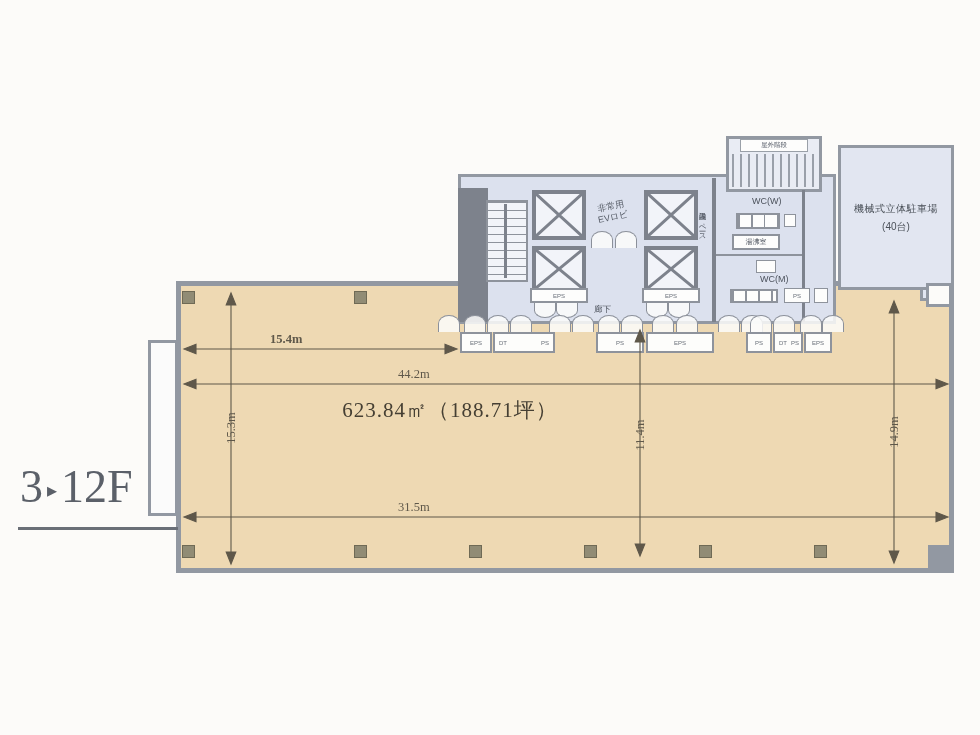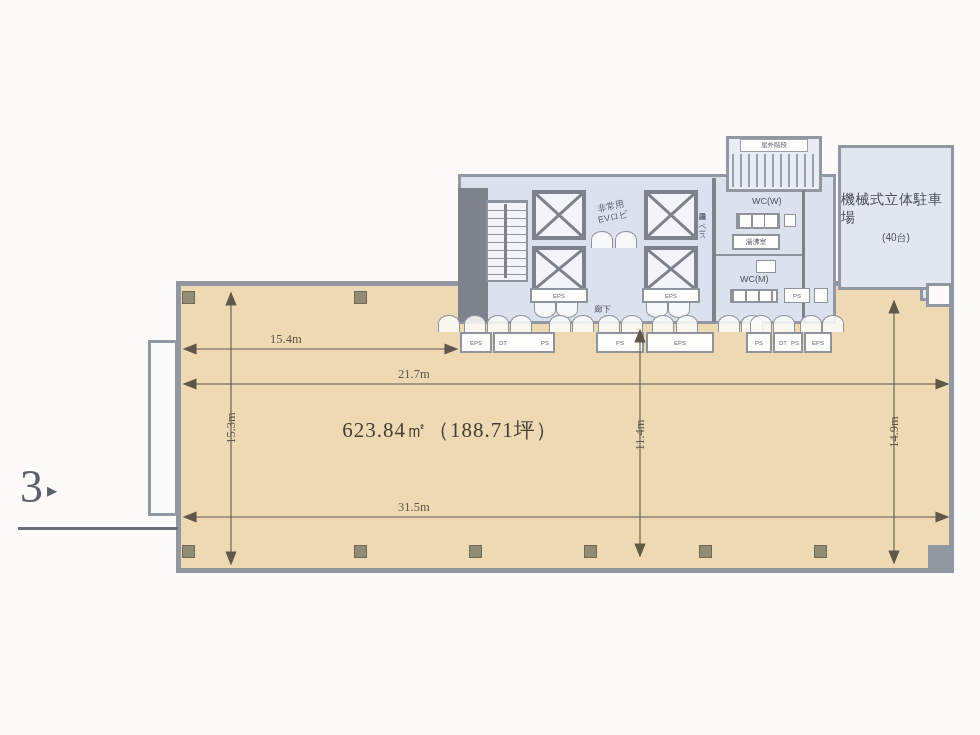--- a/index.html
+++ b/index.html
@@ -51,35 +51,36 @@
              font-size:6px;color:#6a707a;}
   .entry-box.spread{justify-content:space-between;padding:0 4px;}
   
   .floor-label{left:20px;top:460px;font-family:"Liberation Serif",serif;font-size:46px;color:#5b6069;z-index:5;
                display:flex;align-items:center;}
   .floor-label .sep{font-size:20px;margin:6px 4px 0 4px;}
   .floor-underline{left:18px;top:527px;width:160px;height:3px;background:#6a6f77;z-index:5;}
   .office-label{left:320px;top:396px;width:260px;text-align:center;color:#453f33;z-index:4;
                 font-family:"Liberation Serif",serif;}
   .office-label .l1{font-size:27px;letter-spacing:4px;}
-  .office-label .l2{font-size:21px;margin-top:20px;letter-spacing:1px;}
-  .parking-rect .p1{font-size:14px;color:#4a5058;letter-spacing:.5px;}
+  .office-label .l2{font-size:21px;margin-top:0;letter-spacing:1px;}
+  .parking-rect .p1{font-size:10px;color:#4a5058;letter-spacing:.5px;}
   .parking-rect .p2{font-size:10px;color:#4a5058;margin-top:4px;}
   .dim-label{position:absolute;font-family:"Liberation Serif",serif;font-size:12.5px;color:#5f584a;z-index:6;}
   .vdim{width:64px;height:14px;display:flex;justify-content:center;transform:rotate(-90deg);}
   svg.dims{left:0;top:0;z-index:5;pointer-events:none;}
 </style>
 </head>
 <body>
 
 <div id="plan">
 
   <div class="abs floor-label">
     <span>3</span>
     <span class="sep">▸</span>
+    <span>12F</span>
   </div>
   <div class="abs floor-underline"></div>
 
   <div class="abs left-ledge"></div>
 
   <div class="abs office-rect"></div>
 
   <div class="abs office-label">
     <div class="l2">623.84㎡（188.71坪）</div>
   </div>
@@ -137,21 +138,21 @@
   <div class="abs hatch"></div>
   <div class="abs stair-sign">屋外階段</div>
 
   <div class="abs wall-v" style="left:802px;top:190px;height:132px;"></div>
   <div class="abs wall-h" style="left:716px;top:254px;width:86px;"></div>
   <div class="abs wc-label" style="left:752px;top:196px;">WC(W)</div>
   <div class="abs stall" style="left:736px;top:213px;width:44px;height:16px;"></div>
   <div class="abs tiny-box" style="left:784px;top:214px;width:12px;height:13px;"></div>
   <div class="abs kitchen-box">湯沸室</div>
   <div class="abs tiny-box" style="left:756px;top:260px;width:20px;height:13px;"></div>
-  <div class="abs wc-label" style="left:740px;top:274px;">WC(M)</div>
+  <div class="abs wc-label" style="left:760px;top:274px;">WC(M)</div>
   <div class="abs stall" style="left:730px;top:289px;width:48px;height:14px;"></div>
   <div class="abs tiny-box" style="left:784px;top:288px;width:26px;height:15px;display:flex;align-items:center;justify-content:center;font-size:6px;color:#6a707a;">
       <span>PS</span>
     </div>
   <div class="abs tiny-box" style="left:814px;top:288px;width:14px;height:15px;"></div>
 
   <div class="abs parking-notch"></div>
   <div class="abs parking-rect">
     <div class="p1">機械式立体駐車場</div>
     <div class="p2">(40台)</div>
@@ -225,20 +226,20 @@
       <polygon points="231,293 226.2,305 235.8,305"></polygon>
       <polygon points="231,564 226.2,552 235.8,552"></polygon>
       <line x1="640" y1="342" x2="640" y2="544"></line>
       <polygon points="640,330 635.2,342 644.8,342"></polygon>
       <polygon points="640,556 635.2,544 644.8,544"></polygon>
       <line x1="894" y1="313" x2="894" y2="551"></line>
       <polygon points="894,301 889.2,313 898.8,313"></polygon>
       <polygon points="894,563 889.2,551 898.8,551"></polygon>
     </g>
   </svg>
-  <div class="dim-label" style="left:270px;top:332px;">15.4m</div>
-  <div class="dim-label" style="left:398px;top:367px;">21.7m</div>
+  <div class="dim-label" style="left:270px;top:332px;font-weight:bold;">15.4m</div>
+  <div class="dim-label" style="left:398px;top:367px;">44.2m</div>
   <div class="dim-label" style="left:398px;top:500px;">31.5m</div>
   <div class="dim-label vdim" style="left:199px;top:421px;">15.3m</div>
   <div class="dim-label vdim" style="left:608px;top:428px;">11.4m</div>
   <div class="dim-label vdim" style="left:862px;top:425px;">14.9m</div>
 
 </div>
 
 </body></html>

